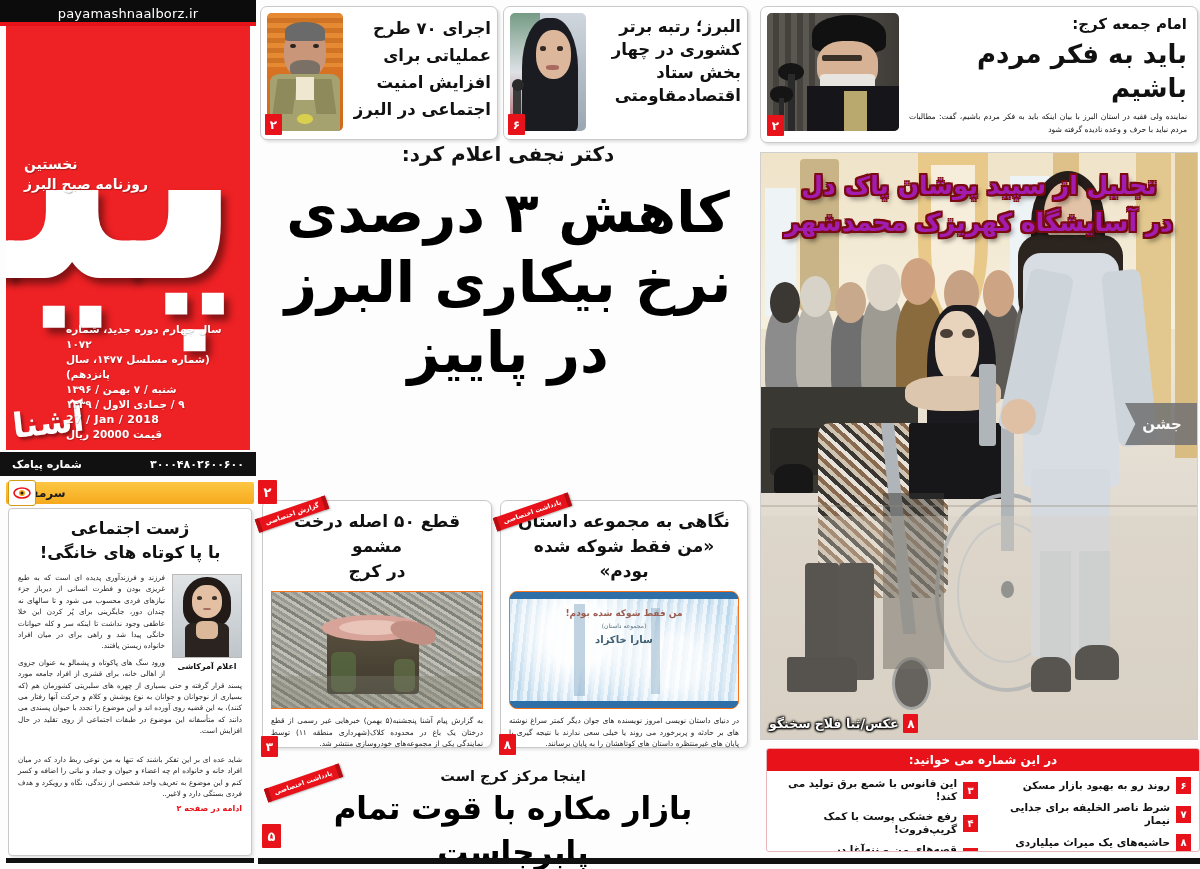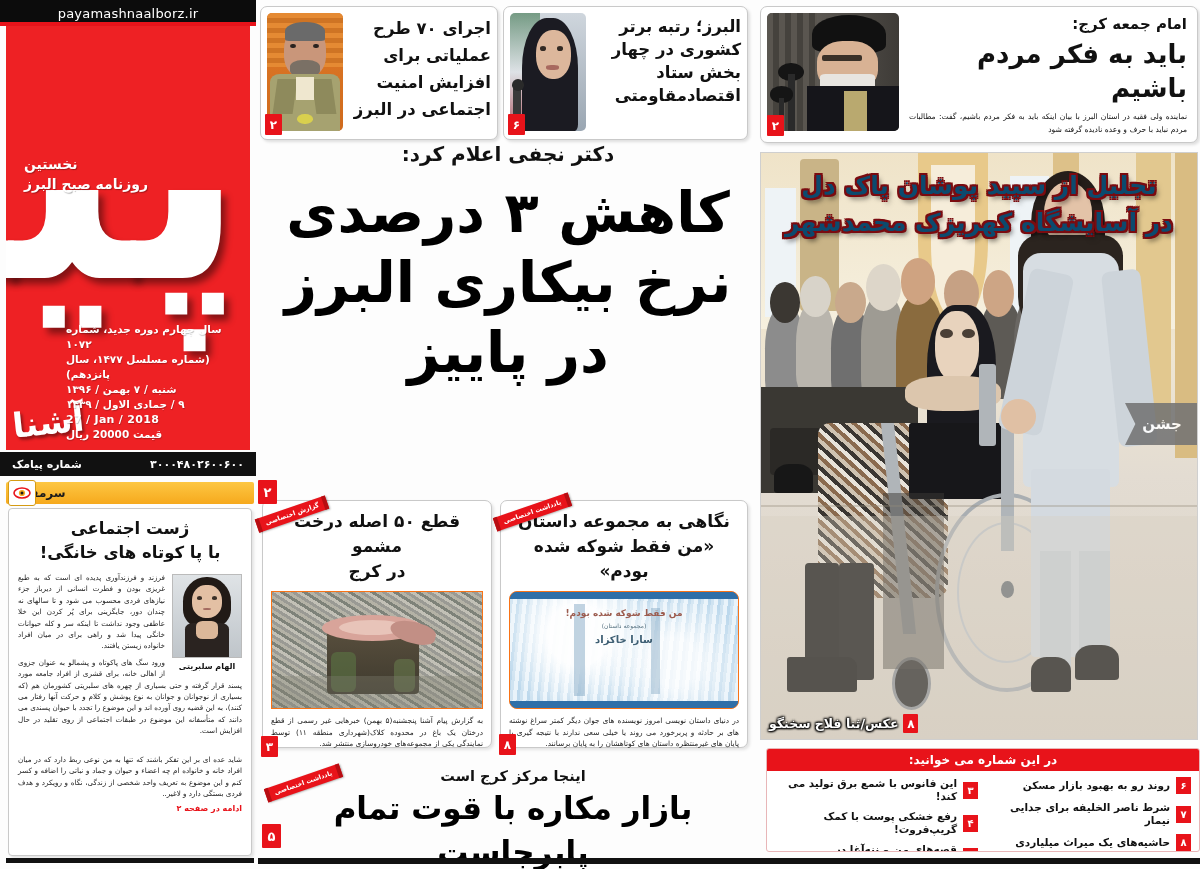--- a/index.html
+++ b/index.html
@@ -76,21 +76,21 @@
   .lead-kicker { font-size:20px; font-weight:700; color:#111; margin-bottom:10px; line-height:28px; }
   .lead-title { font-size:56px; font-weight:900; color:#000; line-height:70px; letter-spacing:-1px; }
 
   
   .bigphoto {
     position:absolute; left:760px; top:152px; width:438px; height:588px;
     border:1.5px solid #cfcfcf; overflow:hidden; background:#d8cbb4;
   }
   .overlay-head {
     position:absolute; right:12px; top:14px; left:12px; text-align:center;
-    font-size:25px; font-weight:900; line-height:37px; color:#0c4a6e;
+    font-size:25px; font-weight:900; line-height:37px; color:#a21caf;
     text-shadow:
       -2px -2px 0 #7a0b10, 2px -2px 0 #7a0b10, -2px 2px 0 #7a0b10, 2px 2px 0 #7a0b10,
       0 -2px 0 #7a0b10, 0 2px 0 #7a0b10, -2px 0 0 #7a0b10, 2px 0 0 #7a0b10,
       3px 4px 5px rgba(0,0,0,.55);
     z-index:5;
   }
   .photo-credit {
     position:absolute; left:8px; bottom:6px; z-index:6; display:flex;
     align-items:center; gap:5px; flex-direction:row-reverse;
   }
@@ -390,21 +390,21 @@
           <div class="ph" style="background:linear-gradient(#dfe3e6,#bfc5ca);">
             <i style="left:14%;top:2%;width:72%;height:62%;background:#211a16;border-radius:48% 48% 34% 34%;"></i>
             <i style="left:28%;top:12%;width:44%;height:40%;background:#e3c0a4;border-radius:46%;"></i>
             <i style="left:35%;top:26%;width:8%;height:4%;background:#3a2f27;border-radius:50%;"></i>
             <i style="left:57%;top:26%;width:8%;height:4%;background:#3a2f27;border-radius:50%;"></i>
             <i style="left:44%;top:40%;width:12%;height:3%;background:#a36a60;border-radius:40%;"></i>
             <i style="left:18%;top:58%;width:64%;height:42%;background:#2a2320;border-radius:18% 18% 0 0;"></i>
             <i style="left:34%;top:56%;width:32%;height:22%;background:#dcb89a;border-radius:30%;"></i>
           </div>
         </div>
-        <div class="author-name">الهام سلبریتی</div>
+        <div class="author-name">اعلام آمرکاشی</div>
       </div>
       <p>فرزند و فرزندآوری پدیده ای است که به طبع غریزی بودن و فطرت انسانی از دیرباز جزء نیازهای فردی محسوب می شود و تا سالهای نه چندان دور، جایگزینی برای پُر کردن این خلا عاطفی وجود نداشت تا اینکه سر و کله حیوانات خانگی پیدا شد و راهی برای در میان افراد خانواده زیستن یافتند.</p>
       <p style="margin-top:5px;">ورود سگ های پاکوتاه و پشمالو به عنوان جزوی از اهالی خانه، برای قشری از افراد جامعه مورد پسند قرار گرفته و حتی بسیاری از چهره های سلبریتی کشورمان هم (که بسیاری از نوجوانان و جوانان به نوع پوشش و کلام و حرکت آنها رفتار می کنند)، به این قضیه روی آورده اند و این موضوع را تجدد با حیوان پسندی می دانند که متأسفانه این موضوع در طبقات اجتماعی از روی تقلید در حال افزایش است.</p>
       <p style="margin-top:17px;">شاید عده ای بر این تفکر باشند که تنها به من نوعی ربط دارد که در میان افراد خانه و خانواده ام چه اعضاء و حیوان و جماد و نباتی را اضافه و کسر کنم و این موضوع به تعریف واحد شخصی از زندگی، نگاه و رویکرد و هدف فردی بستگی دارد و لاغیر..</p>
       <div class="cont-note">ادامه در صفحه ۲</div>
     </div>
   </div>
 
   <div class="storybox" style="left:262px; top:500px; width:230px; height:248px;">
     <div class="story-title">قطع ۵۰ اصله درخت مشمو</div>

